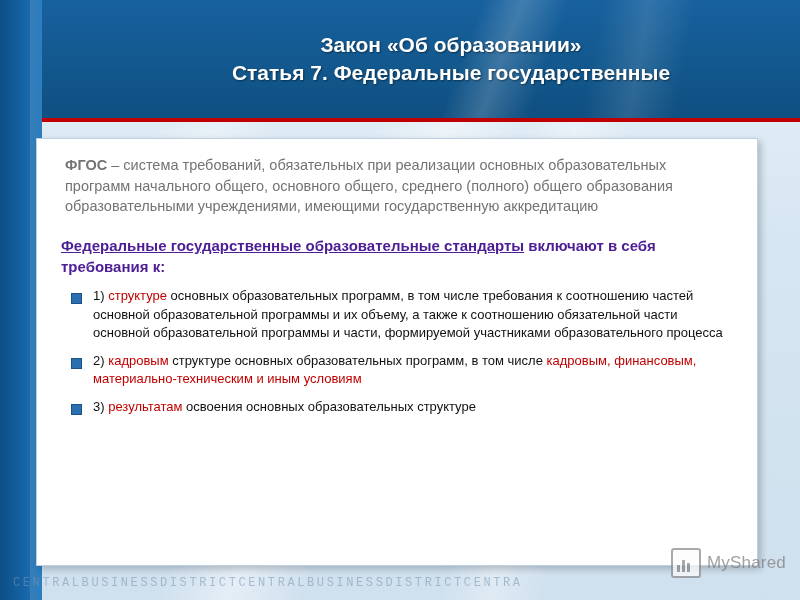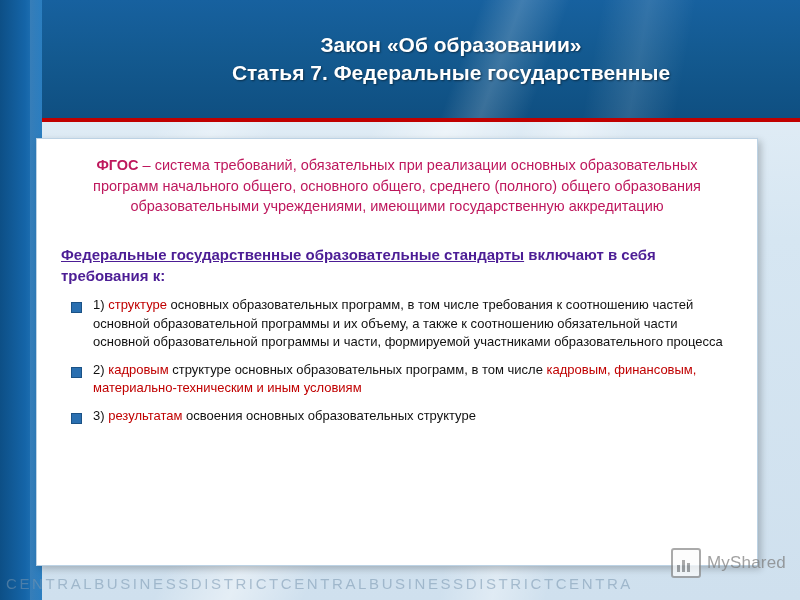--- a/index.html
+++ b/index.html
@@ -98,26 +98,25 @@
     top: 138px;
     width: 722px;
     height: 428px;
     background: #ffffff;
     border: 1px solid #bcd2e4;
     box-shadow: 3px 3px 7px rgba(0,0,0,0.22);
     box-sizing: border-box;
     padding: 14px 22px 10px 22px;
   }
   .definition {
-    color: #be185d;
+    color: #737373;
     font-size: 14.5px;
     line-height: 1.42;
-    text-align: center;
     font-weight: normal;
-    margin: 2px 6px 27px 6px;
+    margin: 2px 6px 18px 6px;
   }
   .definition b {
     font-weight: bold;
   }
   .lead {
     font-size: 15px;
     color: #4c1d95;
     font-weight: bold;
     line-height: 1.42;
     margin: 0 0 10px 2px;
@@ -156,27 +155,27 @@
   }
   
   .bottom-strip {
     position: absolute;
     left: 0;
     bottom: 0;
     width: 800px;
     height: 34px;
     overflow: hidden;
     color: rgba(120,150,175,0.55);
-    font-size: 15px;
+    font-size: 12px;
     letter-spacing: 2.6px;
-    font-family: Liberation Sans, sans-serif;
+    font-family: Liberation Mono, monospace;
     white-space: nowrap;
     display: flex;
     align-items: center;
-    padding-left: 6px;
+    padding-left: 13px;
     box-sizing: border-box;
   }
   
   .watermark {
     position: absolute;
     right: 14px;
     bottom: 22px;
     display: flex;
     align-items: center;
     gap: 6px;

